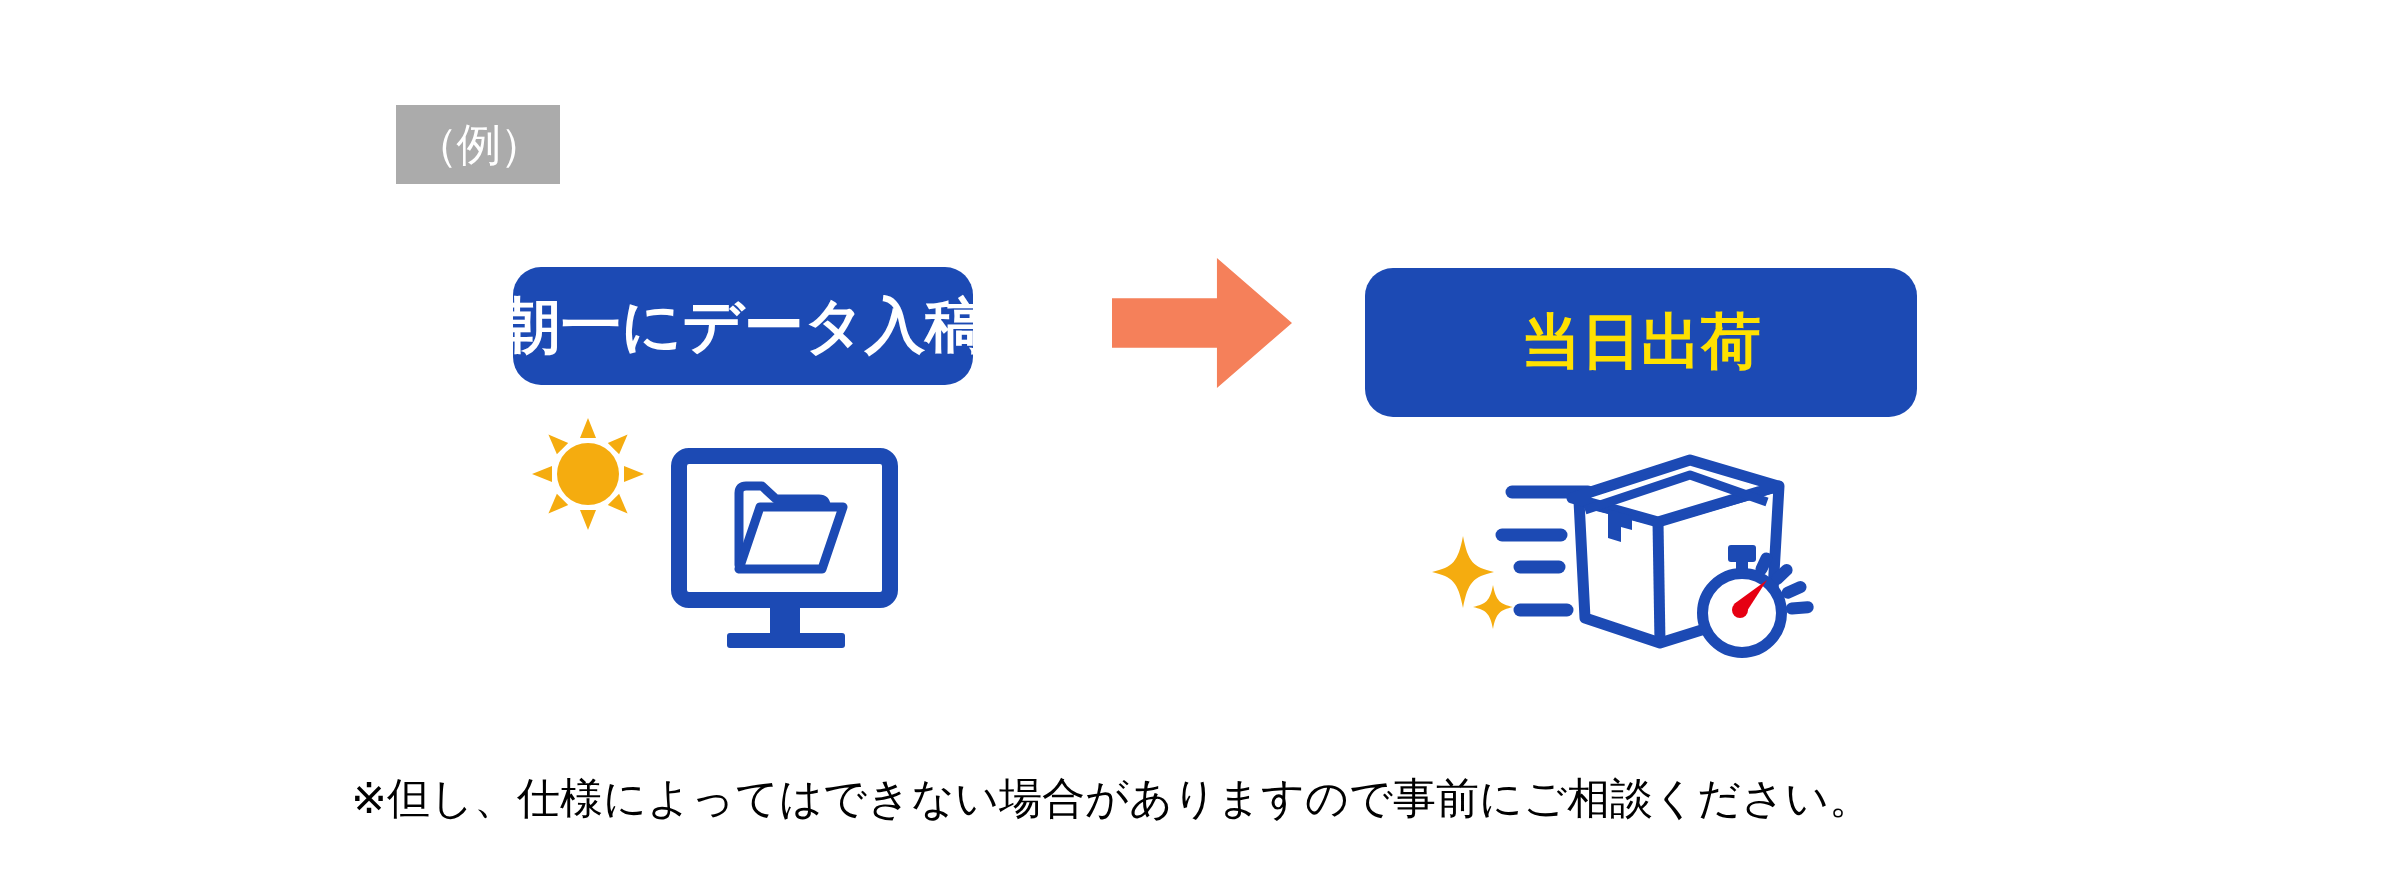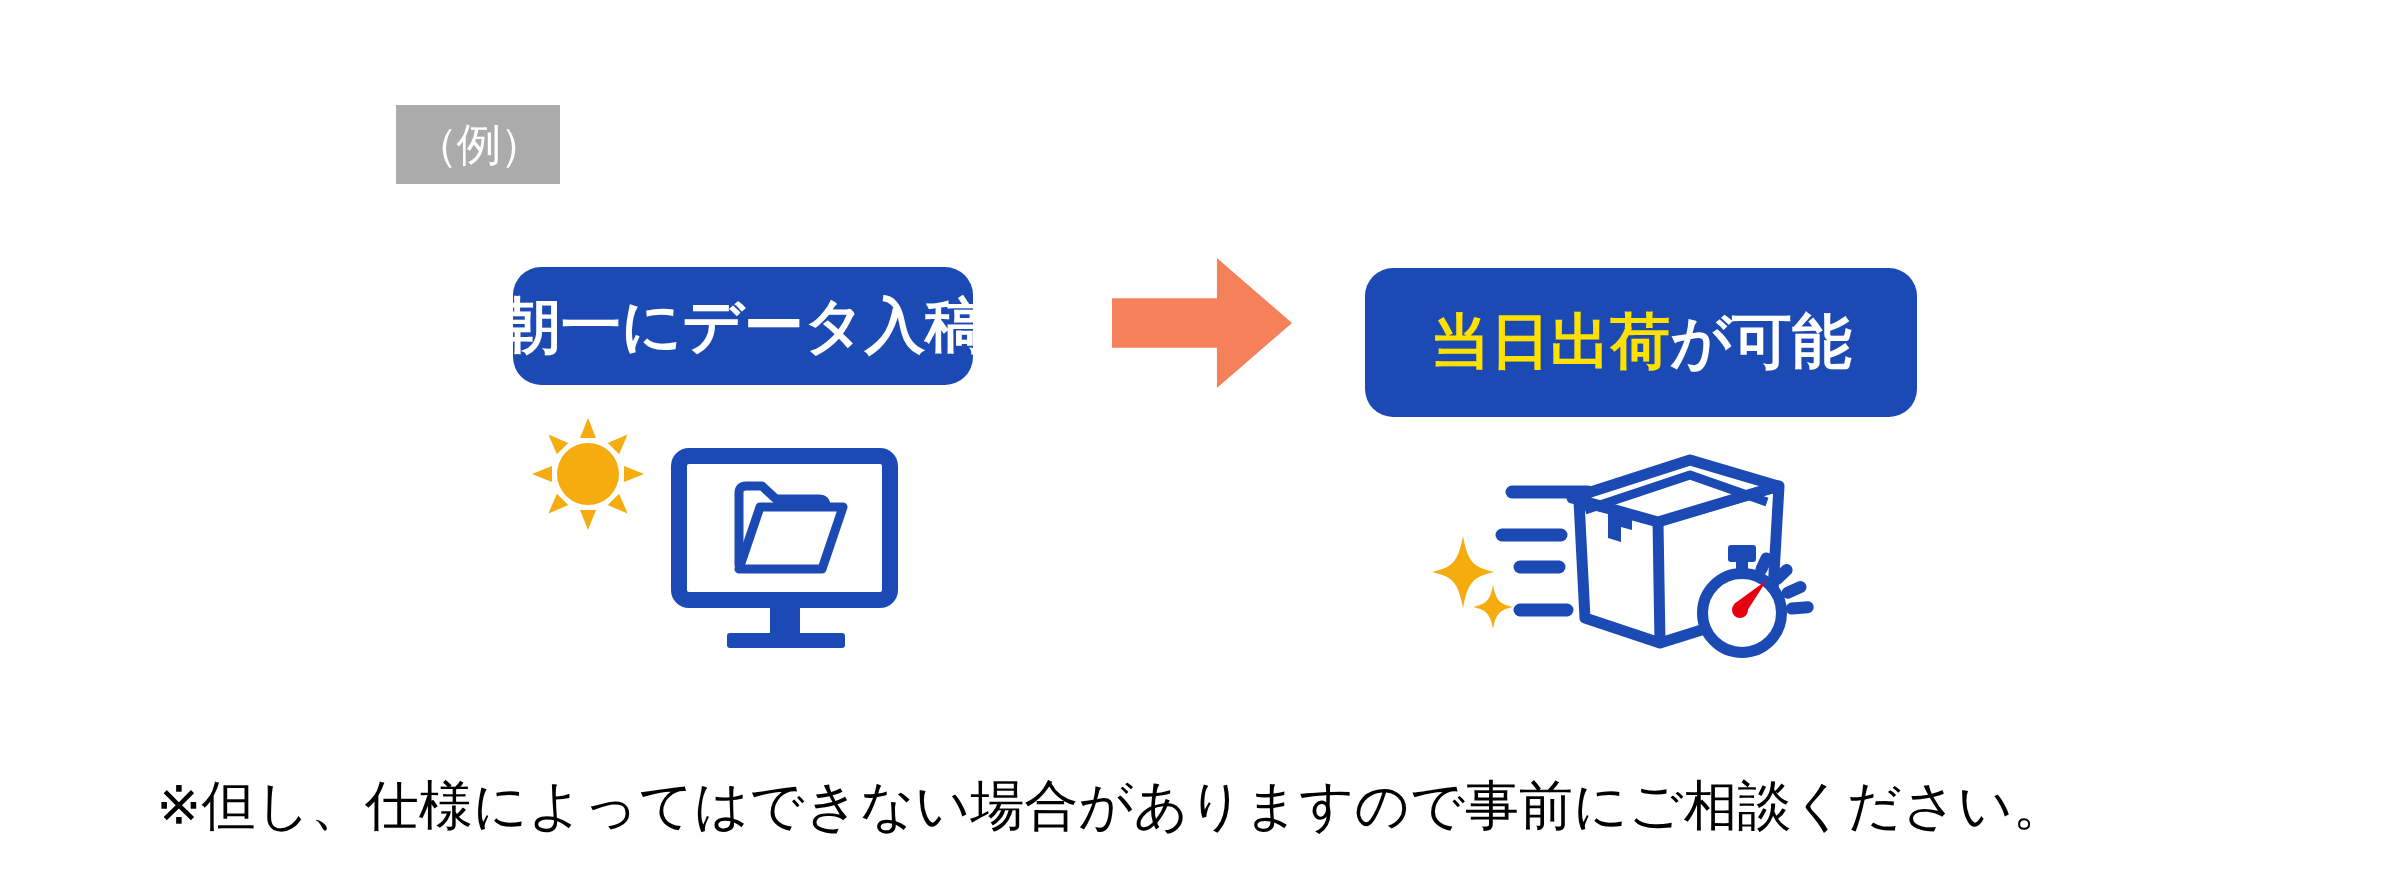--- a/index.html
+++ b/index.html
@@ -37,21 +37,21 @@
     background:var(--arrow_orange);
     clip-path:polygon(0 31%,58.3% 31%,58.3% 0,100% 50%,58.3% 100%,58.3% 69%,0 69%);
   }
 
   .icon-left{position:absolute;left:500px;top:415px;}
   .icon-right{position:absolute;left:1395px;top:420px;}
 
   .note{
     position:absolute;left:0;top:770px;width:2200px;
     text-align:center;color:var(--text_black);
-    font-size:54px;font-weight:500;letter-spacing:0;padding-left:23px;
+    font-size:43px;font-weight:500;letter-spacing:0;padding-left:23px;
   }
 
   
   .f-blue{fill:var(--blue);}
   .s-blue{stroke:var(--blue);fill:none;}
   .fw-sblue{fill:#fff;stroke:var(--blue);}
   .f-gold{fill:var(--sun_gold);}
   .f-red{fill:var(--stopwatch_red);}
 </style>
 </head>
@@ -62,21 +62,20 @@
   <div class="example-tag">（例）</div>
 
   <div class="step step1">
     <span>朝一にデータ入稿</span>
   </div>
 
   <div class="arrow"></div>
 
   <div class="step step2">
     <span class="hl">当日出荷</span>
-      <span>が可能</span>
   </div>
 
   <svg class="icon-left" width="420" height="245" viewBox="0 0 420 245" xmlns="http://www.w3.org/2000/svg">
     <g>
       <g class="f-gold">
         <polygon points="88,3 80,23 96,23" transform="rotate(0 88 59)"></polygon>
         <polygon points="88,3 80,23 96,23" transform="rotate(45 88 59)"></polygon>
         <polygon points="88,3 80,23 96,23" transform="rotate(90 88 59)"></polygon>
         <polygon points="88,3 80,23 96,23" transform="rotate(135 88 59)"></polygon>
         <polygon points="88,3 80,23 96,23" transform="rotate(180 88 59)"></polygon>

